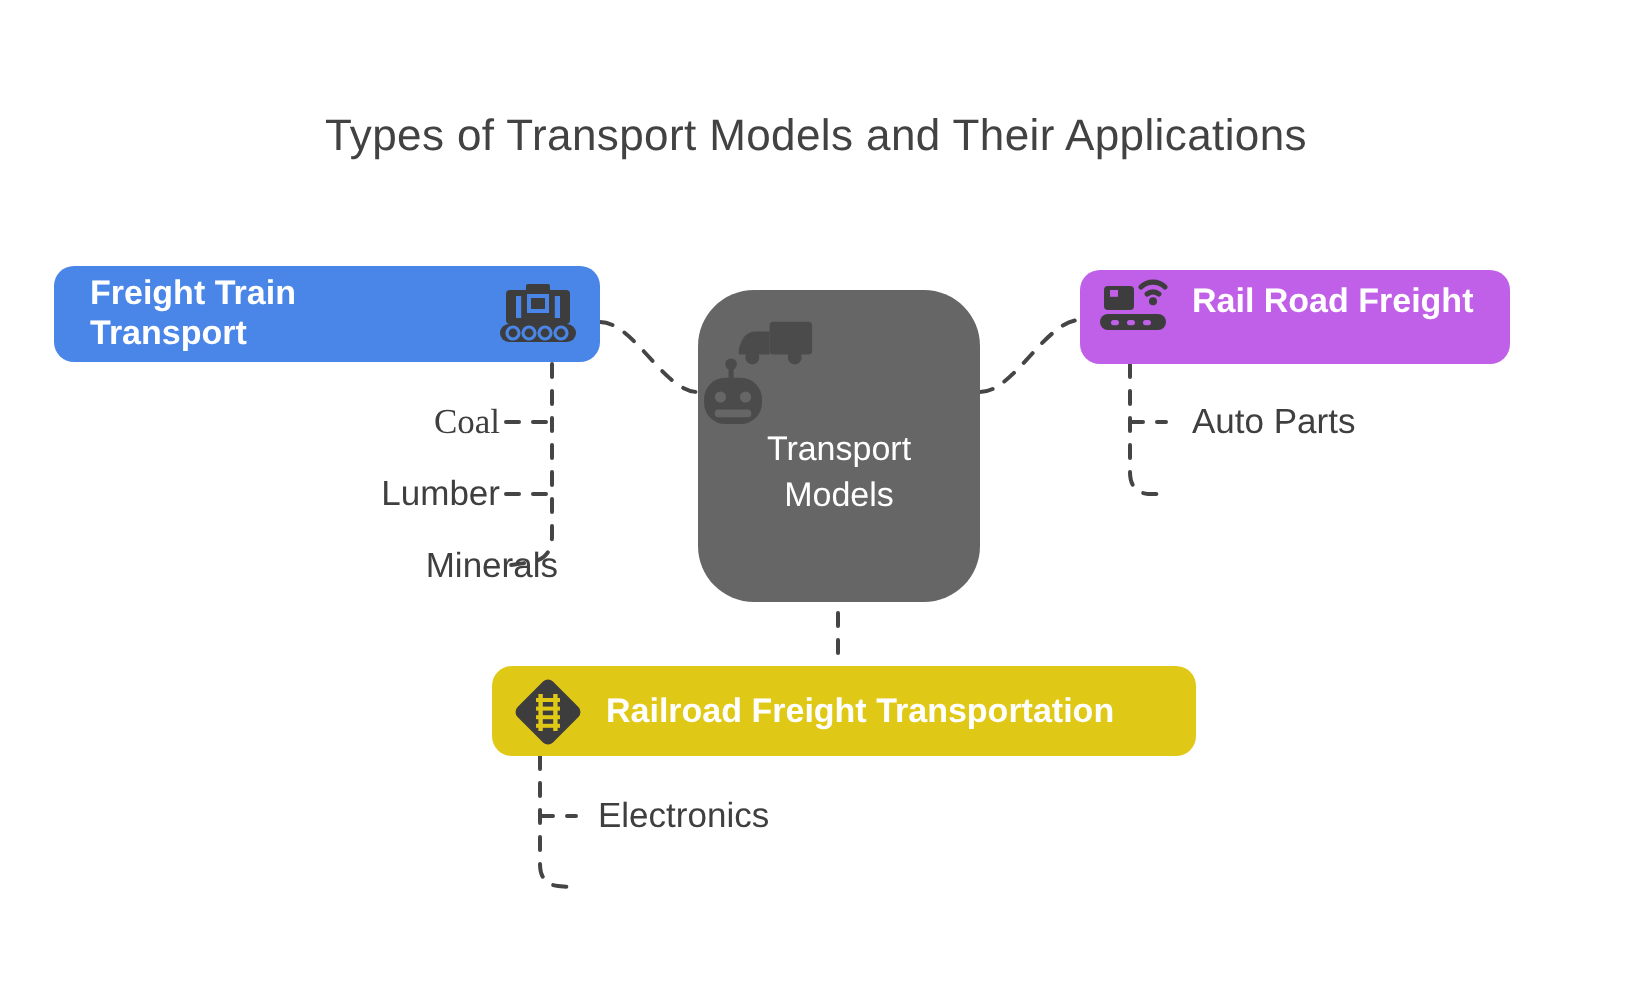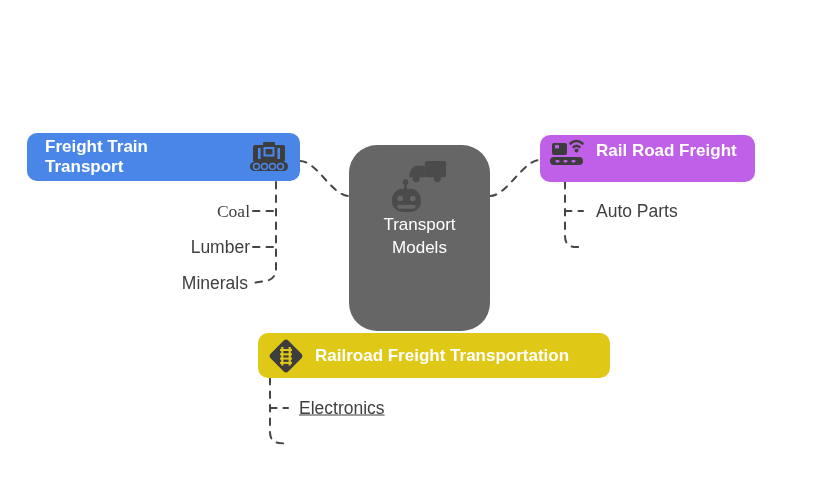--- a/index.html
+++ b/index.html
@@ -11,44 +11,45 @@
     position:absolute;left:0;top:55px;width:816px;text-align:center;
     font-size:22px;font-weight:400;color:#424242;letter-spacing:.2px;
   }
   .connectors{position:absolute;left:0;top:0;pointer-events:none;}
   .branch-box{
     position:absolute;display:flex;align-items:center;box-sizing:border-box;
     border-radius:10px;color:#ffffff;font-size:17px;font-weight:600;gap:28px;
   }
   .box-blue{left:27px;top:133px;width:273px;height:48px;background:#4a86e8;padding:0 10px 0 18px;justify-content:space-between;}
   .box-purple{left:540px;top:135px;width:215px;height:47px;background:#c05fe8;padding:0 12px 16px 10px;gap:8px;}
-  .box-yellow{left:258px;top:333px;width:352px;height:45px;background:#e0c916;padding:0 12px 0 8px;gap:9px;}
+  .box-yellow{left:246px;top:333px;width:352px;height:45px;background:#e0c916;padding:0 12px 0 8px;gap:9px;}
   .center-node{
-    position:absolute;left:349px;top:145px;width:141px;height:186px;
+    position:absolute;left:349px;top:145px;width:141px;height:156px;
     background:#666666;border-radius:28px;display:flex;flex-direction:column;
-    align-items:center;justify-content:flex-start;
+    justify-content:flex-start;
   }
   .center-node .node-icon{margin-top:13px;}
   .center-label{
     color:#ffffff;font-size:17px;font-weight:500;line-height:1.35;
     text-align:center;white-space:pre-line;margin-top:2px;
   }
   .item{
     position:absolute;font-size:17.5px;color:#3f3f3f;white-space:nowrap;
     transform:translateY(-50%);
     text-align:center;
   }
   .item.right-aligned{text-align:right;}
   .icon-wrap{display:flex;align-items:center;flex:0 0 auto;}
 </style>
 </head>
 <body>
 
 <div class="canvas">
 
+  <div class="title">Types of Transport Models and Their Applications</div>
 
   <svg class="connectors" width="816" height="504" viewBox="0 0 816 504">
     <g fill="none" stroke="#454545" stroke-width="2" stroke-linecap="round" stroke-dasharray="6.5 7">
       <path d="M 300 161 C 317 161 332 196 349 196"></path>
       <path d="M 490 196 C 507 196 523 160 540 160"></path>
       <path d="M 419 293 L 419 333"></path>
       <path d="M 276 182 L 276 268 Q 276 279 266 281 L 252 283"></path>
       <path d="M 253 211 L 276 211"></path>
       <path d="M 253 247 L 276 247"></path>
       <path d="M 565 182 L 565 236 Q 565 246 574 247 L 583 247"></path>
@@ -140,19 +141,19 @@
           <rect x="15.2" y="11" width="2.2" height="18.5"></rect>
           <rect x="22.6" y="11" width="2.2" height="18.5"></rect>
         </g>
       </svg>
     </span>
     <span>Railroad Freight Transportation</span>
   </div>
 
   <span class="item right-aligned" style="right:566px;top:211px;font-family:Liberation Serif, serif;">Coal</span>
   <span class="item right-aligned" style="right:566px;top:247px;">Lumber</span>
-  <span class="item right-aligned" style="right:568px;top:283px;">Minerals</span>
+  <span class="item right-aligned" style="right:537px;top:283px;">Minerals</span>
 
   <span class="item" style="left:596px;top:211px;">Auto Parts</span>
 
-  <span class="item" style="left:299px;top:408px;text-decoration:underline;">Electronics</span>
+  <span class="item" style="left:299px;top:408px;">Electronics</span>
 
 </div>
 
 </body></html>

